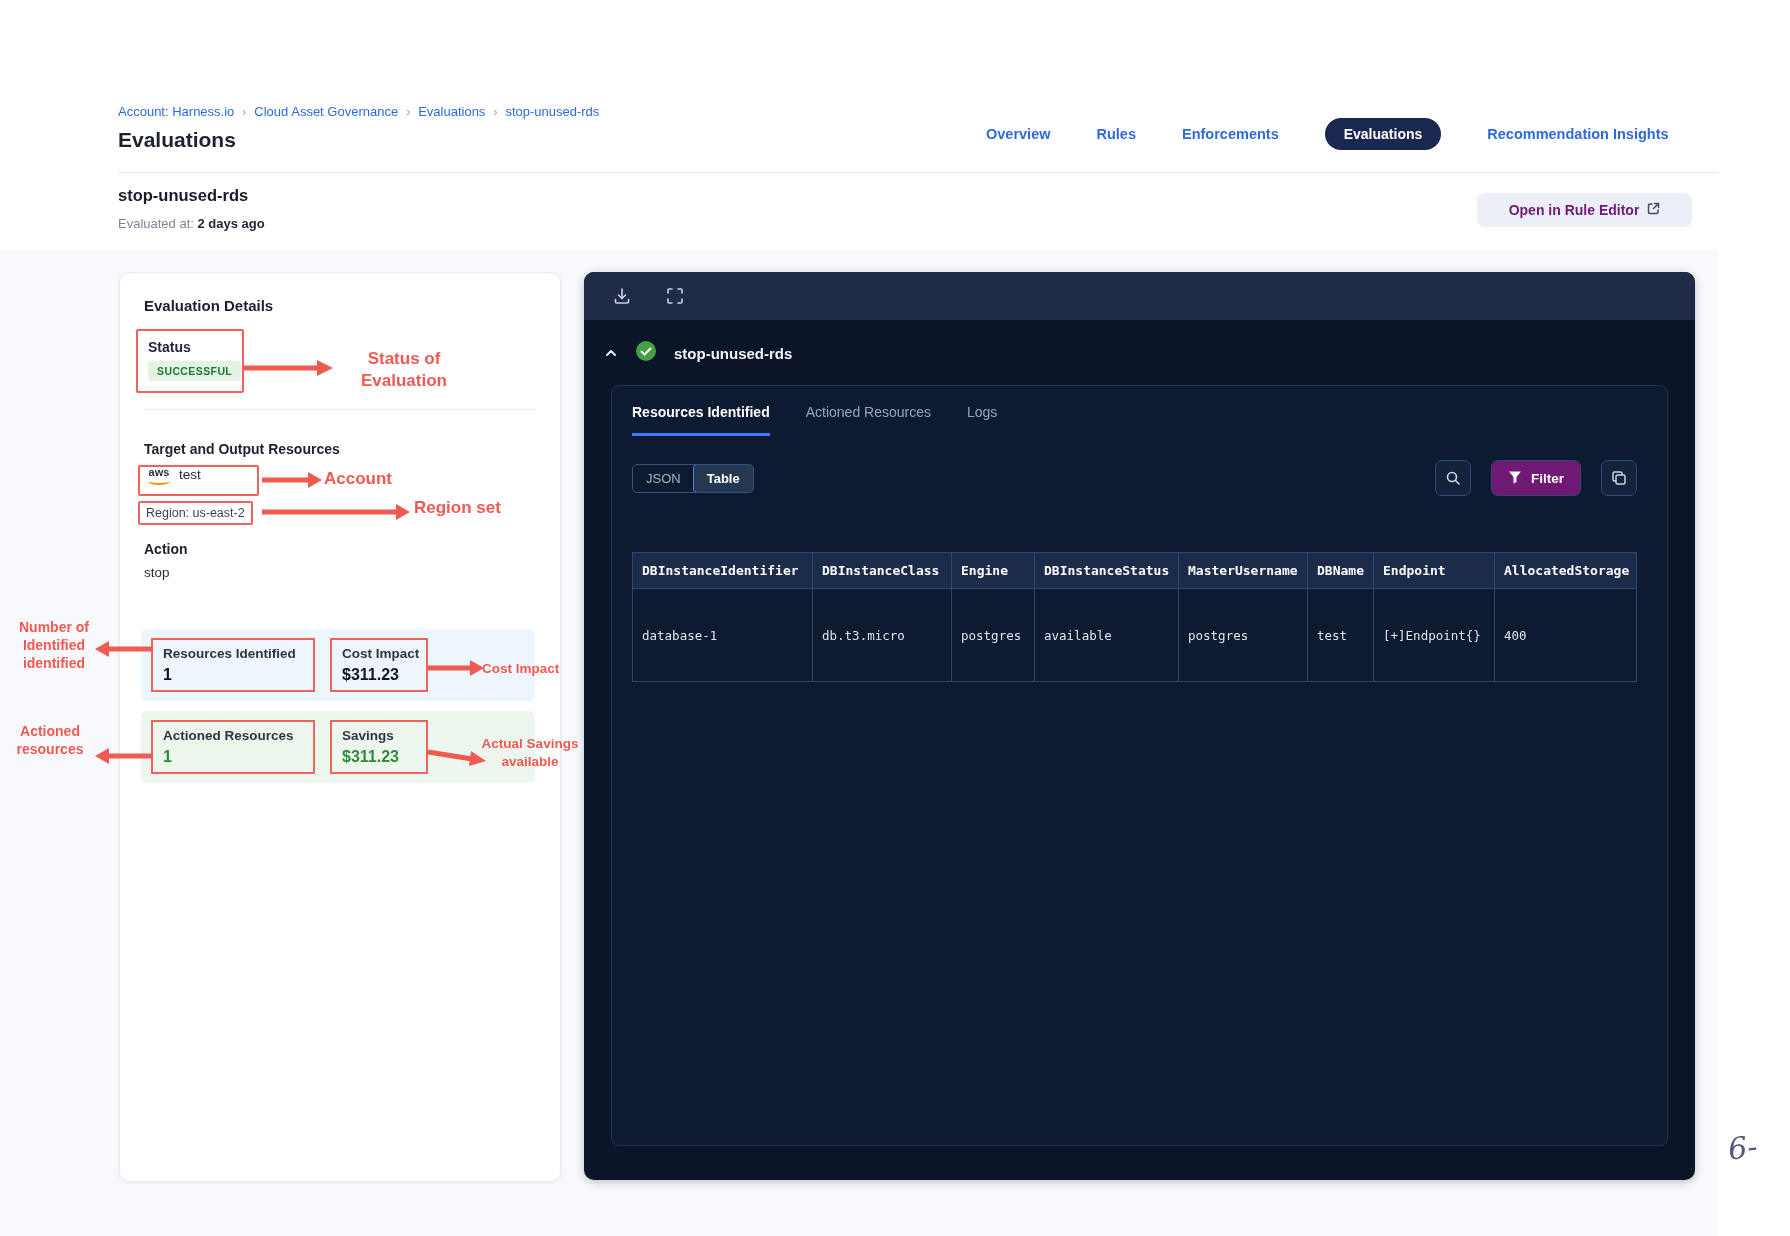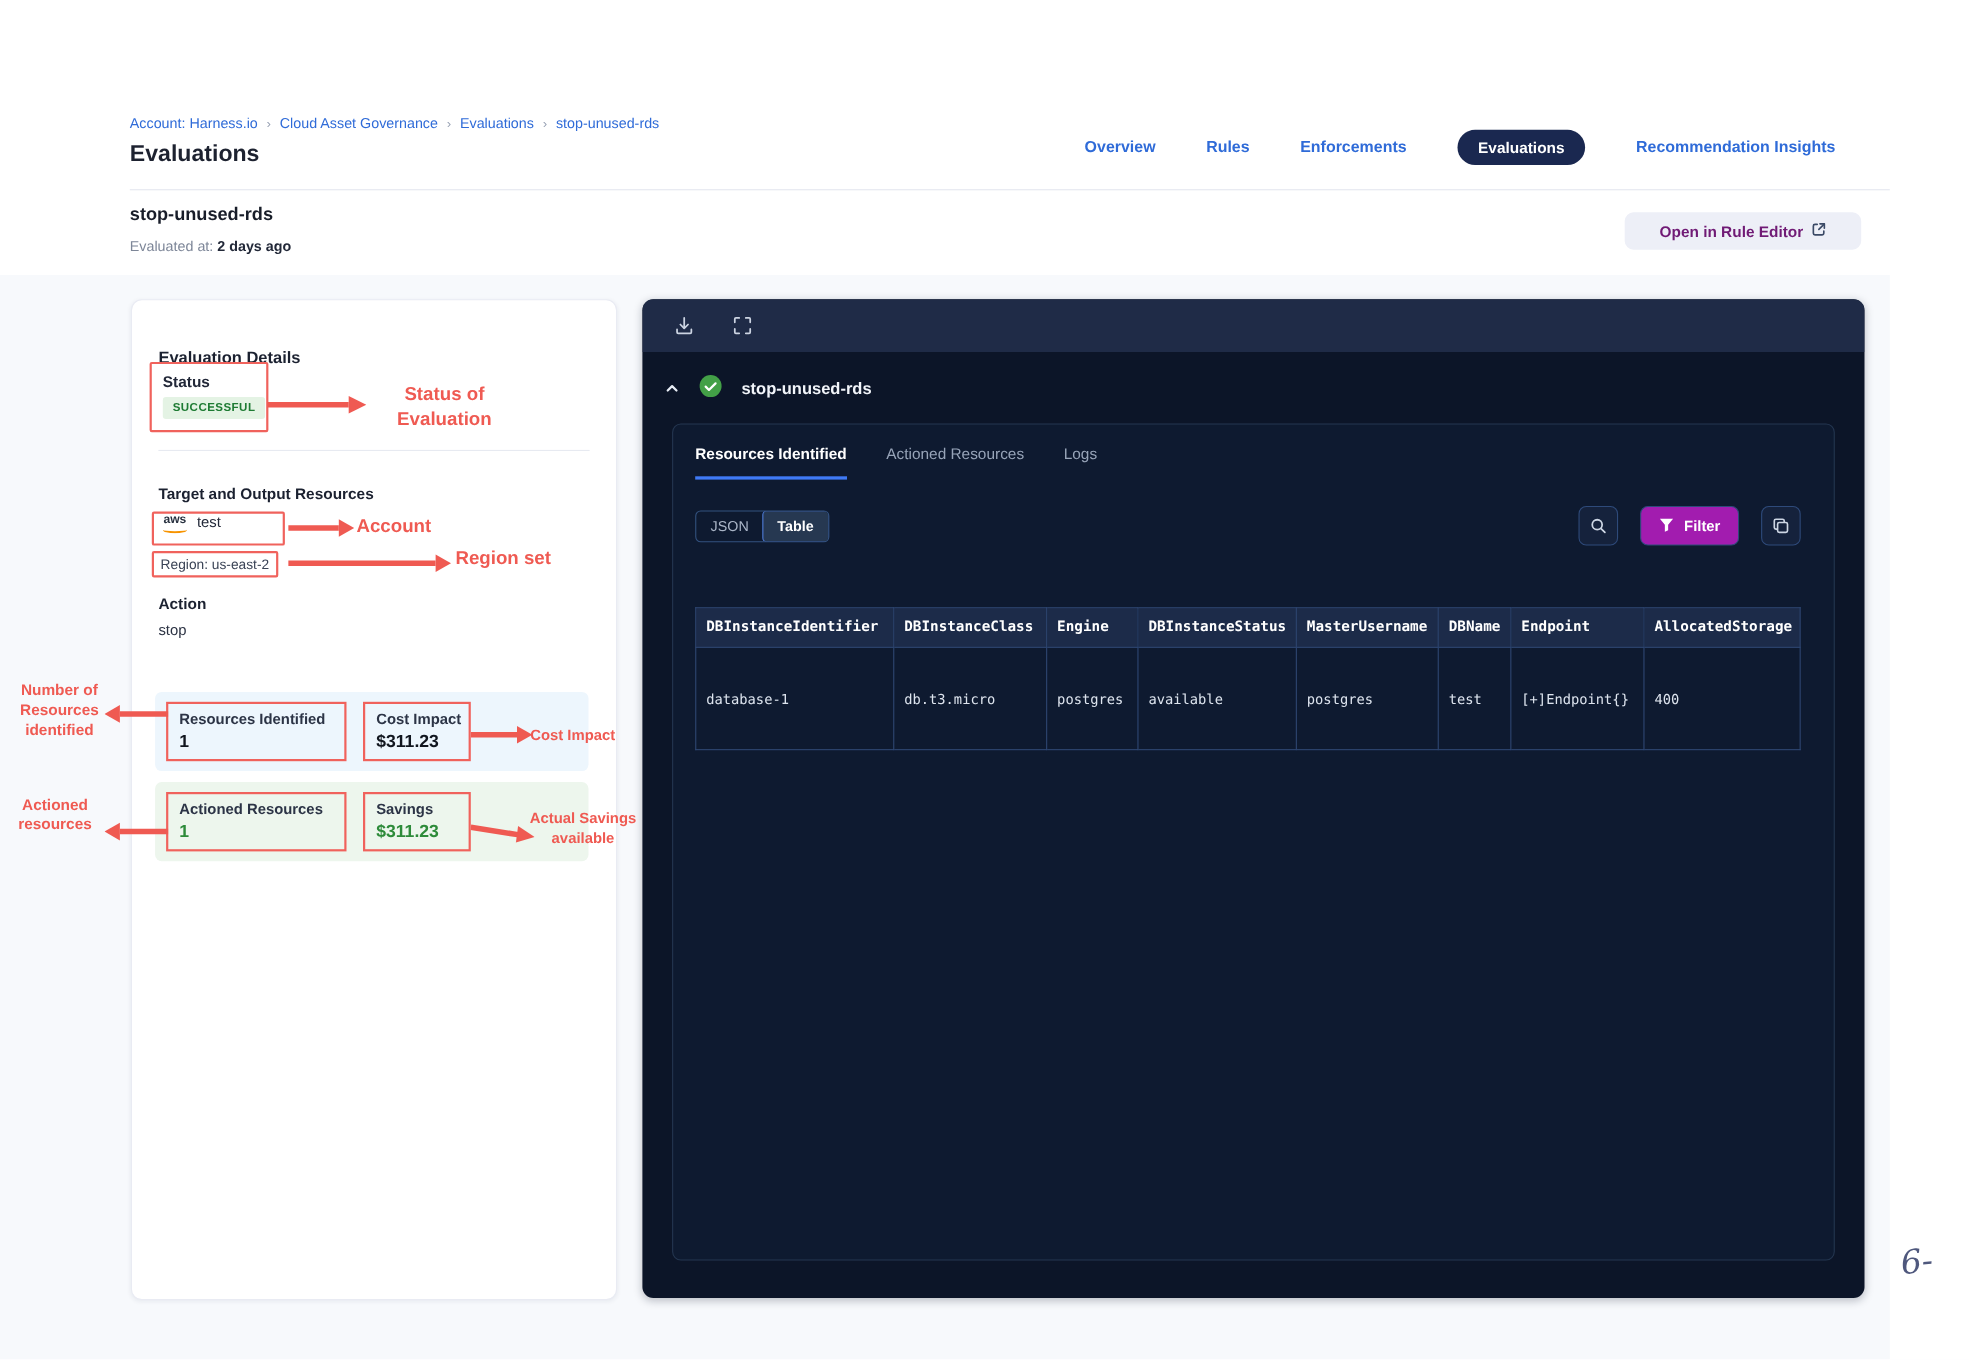--- a/index.html
+++ b/index.html
@@ -21,21 +21,21 @@
   .sub-title{position:absolute;left:118px;top:186px;font-size:16.5px;font-weight:700;color:#181d29;}
   .sub-eval{position:absolute;left:118px;top:216px;font-size:13px;color:#7d8698;}
   .sub-eval b{color:#222838;}
   .open-btn{position:absolute;left:1477px;top:193px;width:215px;height:34px;background:#edeff7;border:none;
             border-radius:8px;display:flex;align-items:center;justify-content:center;gap:8px;
             font-size:14px;font-weight:700;color:#701a75;cursor:pointer;font-family:"Liberation Sans",sans-serif;}
 
   
   .card{position:absolute;left:119px;top:272px;width:440px;height:908px;background:#fff;
         border:1px solid #e9ebf3;border-radius:10px;box-shadow:0 1px 4px rgba(25,35,60,.06);}
-  .card .h1{position:absolute;left:24px;top:24px;font-size:15px;font-weight:700;color:#1b2130;margin-top:20px;}
+  .card .h1{position:absolute;left:24px;top:24px;font-size:15px;font-weight:700;color:#1b2130;}
   .redbox{border:2px solid #f0625c;background:transparent;}
   .status-box{position:absolute;left:16px;top:56px;width:108px;padding:8px 10px 10px 10px;box-sizing:border-box;border-radius:2px;}
   .status-label{font-size:14px;font-weight:700;color:#222838;margin-bottom:6px;}
   .status-badge{display:inline-block;background:#e4f3e4;color:#1e7b33;font-size:10.5px;font-weight:700;
                 letter-spacing:.4px;padding:4px 9px;border-radius:3px;}
   .card .rule{position:absolute;left:24px;top:136px;width:392px;height:1px;background:#e7eaf1;}
   .card .h2{position:absolute;left:24px;top:168px;font-size:14px;font-weight:700;color:#1b2130;}
   .account-box{position:absolute;left:18px;top:192px;width:121px;height:31px;box-sizing:border-box;
                display:flex;gap:9px;padding:0 8px;border-radius:2px;}
   .aws{display:inline-flex;flex-direction:column;align-items:center;font-weight:700;font-size:11px;color:#27303f;line-height:1;}
@@ -74,21 +74,21 @@
   .vtabs{position:absolute;left:20px;top:18px;display:flex;gap:36px;}
   .vtab{font-size:14px;color:#97a4b8;padding-bottom:13px;cursor:pointer;white-space:nowrap;}
   .vtab.active{color:#ffffff;font-weight:700;border-bottom:3px solid #3f7af6;}
   .controls{position:absolute;left:20px;right:30px;top:74px;display:flex;align-items:center;justify-content:space-between;}
   .seg{display:inline-flex;border:1px solid #33527f;border-radius:5px;overflow:hidden;}
   .seg .opt{font-size:13px;padding:6px 13px;color:#a9b4c6;cursor:pointer;}
   .seg .opt.active{color:#fff;font-weight:700;background:#263851;border:1px solid #4f7cd9;border-radius:4px;margin:-1px;}
   .ctl-right{display:flex;align-items:center;gap:20px;}
   .sqbtn{width:34px;height:34px;border:1px solid #2e4a7a;background:#15223c;border-radius:7px;
          display:flex;align-items:center;justify-content:center;cursor:pointer;}
-  .filterbtn{height:34px;border:1px solid #2e4a7a;background:#a21caf;border-radius:7px;padding:0 16px;
+  .filterbtn{height:34px;border:1px solid #2e4a7a;background:#701a75;border-radius:7px;padding:0 16px;
              display:flex;align-items:center;gap:9px;color:#fff;font-size:13.5px;font-weight:700;cursor:pointer;}
   .rowsline{position:absolute;left:20px;right:30px;top:132px;display:flex;align-items:center;justify-content:space-between;}
   .rowscount{color:#f0f3f8;font-size:13px;font-weight:700;}
   .flatten{display:flex;align-items:center;gap:11px;color:#e9edf4;font-size:13px;}
   .switch{width:30px;height:16px;border-radius:9px;background:#333f58;position:relative;cursor:pointer;}
   .switch::after{content:"";position:absolute;left:2px;top:2px;width:12px;height:12px;border-radius:50%;background:#fff;}
   .tablewrap{position:absolute;left:20px;top:166px;}
   table.rds{border-collapse:collapse;table-layout:fixed;width:1004px;
             font-family:"DejaVu Sans Mono","Liberation Mono",monospace;}
   table.rds th{background:#1c2b49;color:#ffffff;font-size:13px;font-weight:700;text-align:left;
@@ -223,21 +223,21 @@
       <polygon points="14,2 0,10 14,18" fill="#ef5a52"></polygon>
     </svg>
   <svg class="arrow" style="left:428px;top:744px" width="58" height="26">
       <line x1="0" y1="8" x2="44" y2="15" stroke="#ef5a52" stroke-width="5"></line>
       <polygon points="43,7 58,17 41,22" fill="#ef5a52"></polygon>
     </svg>
 
   <div class="ann" style="left:338px;top:348px;width:132px;font-size:17px">Status of Evaluation</div>
   <div class="ann" style="left:324px;top:468px;width:80px;font-size:17px;text-align:left">Account</div>
   <div class="ann" style="left:414px;top:497px;width:110px;font-size:17px;text-align:left">Region set</div>
-  <div class="ann" style="left:6px;top:618px;width:96px;font-size:14px">Number of Resources identified</div>
+  <div class="ann" style="left:6px;top:618px;width:96px;font-size:14px">Number of Identified identified</div>
   <div class="ann" style="left:482px;top:660px;width:90px;font-size:13.5px;text-align:left">Cost Impact</div>
   <div class="ann" style="left:2px;top:722px;width:96px;font-size:14px">Actioned resources</div>
   <div class="ann" style="left:478px;top:735px;width:104px;font-size:13.5px">Actual Savings available</div>
 
   <div class="dark">
     <div class="toolbar">
       <span class="tbtn">
         <svg width="20" height="20" viewBox="0 0 20 20" fill="none" stroke="#ccd4e2" stroke-width="1.6" stroke-linecap="round" stroke-linejoin="round">
             <path d="M10 3v9"></path>
             <path d="M6.5 9L10 12.5 13.5 9"></path>

